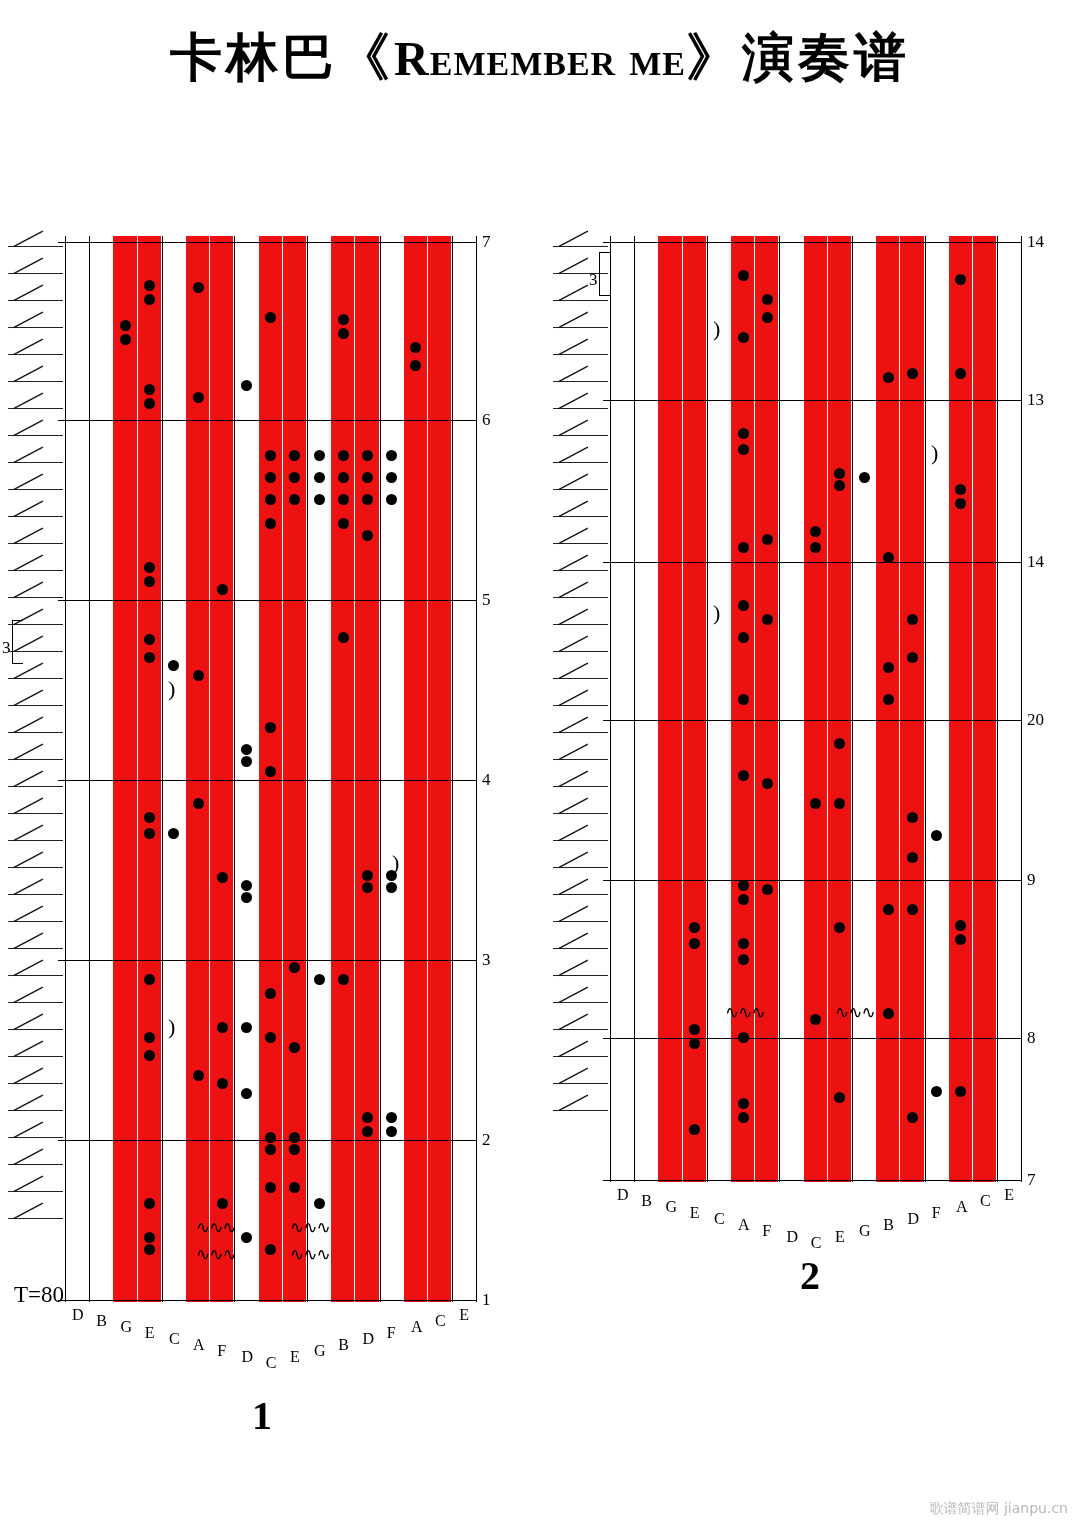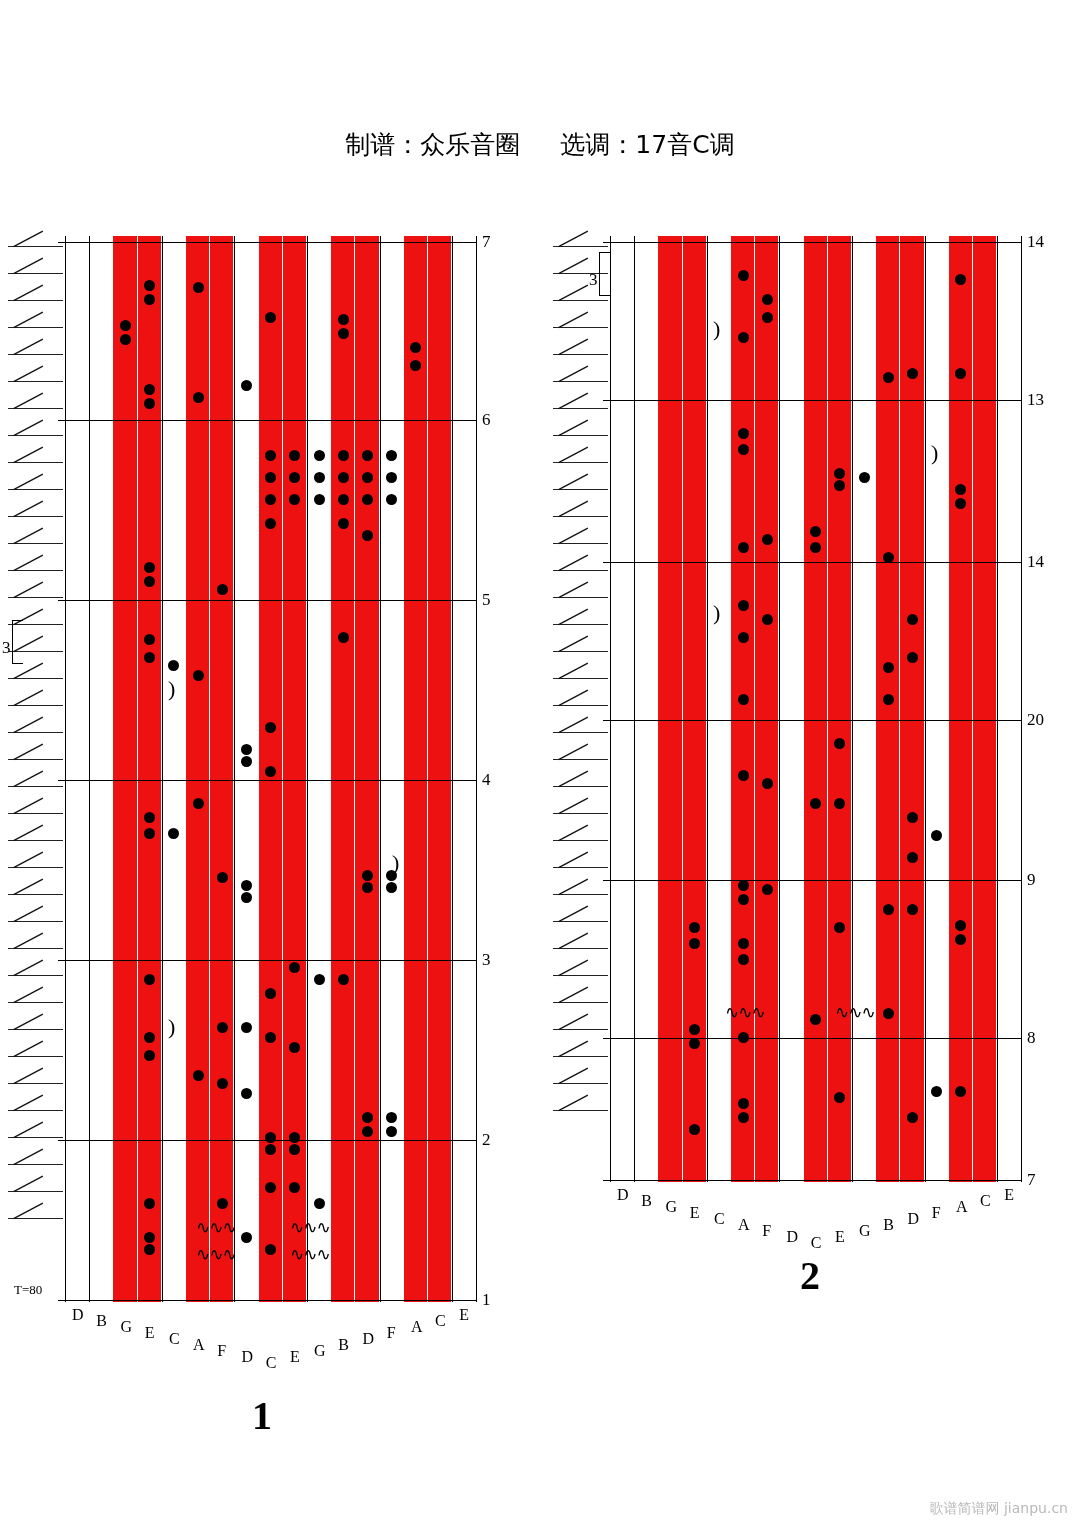--- a/index.html
+++ b/index.html
@@ -121,21 +121,21 @@
   }
   .lyricslash {
     position: absolute;
     font-family: "Liberation Serif", serif;
     font-size: 20px;
     color: #111;
   }
   .tempo {
     position: absolute;
     font-family: "Liberation Serif", serif;
-    font-size: 13px;
+    font-size: 23px;
     color: #000;
     text-align: center;
   }
   .triplet {
     position: absolute;
     font-family: "Liberation Serif", serif;
     font-size: 17px;
     color: #000;
   }
   .wave {
@@ -160,24 +160,26 @@
     font-size: 14px;
     color: #b9b9b9;
     white-space: nowrap;
   }
 </style>
 </head>
 <body>
 
 <div id="page">
 
-
-  <div id="credits">
-    <span>制谱：</span><span>众乐音圈</span><span class="sp"></span><span>选调：</span><span>17音C调</span>
+  <div id="title-block">
+    <div id="main-title">
+      <span class="cn">卡林巴</span><span class="cn">《</span><span class="en">Remember me</span><span class="cn">》</span><span class="cn">演奏谱</span>
+    </div>
   </div>
+
 
   <div class="system" id="system-1" style="left:0px; top:232px; width:530px; height:1120px;">
     <div class="tine-area" id="sys1-area" style="width:530px;height:1120px;">
         <div class="tine-white" style="left: 65px; top: 4px; width: 23.2px; height: 1066px;"></div>
         <div class="tine-white" style="left: 89.2px; top: 4px; width: 23.2px; height: 1066px;"></div>
         <div class="tine" style="left: 113.4px; top: 4px; width: 23.2px; height: 1066px;"></div>
         <div class="tine" style="left: 137.6px; top: 4px; width: 23.2px; height: 1066px;"></div>
         <div class="tine-white" style="left: 161.8px; top: 4px; width: 23.2px; height: 1066px;"></div>
         <div class="tine" style="left: 186px; top: 4px; width: 23.2px; height: 1066px;"></div>
         <div class="tine" style="left: 210.2px; top: 4px; width: 23.2px; height: 1066px;"></div>

